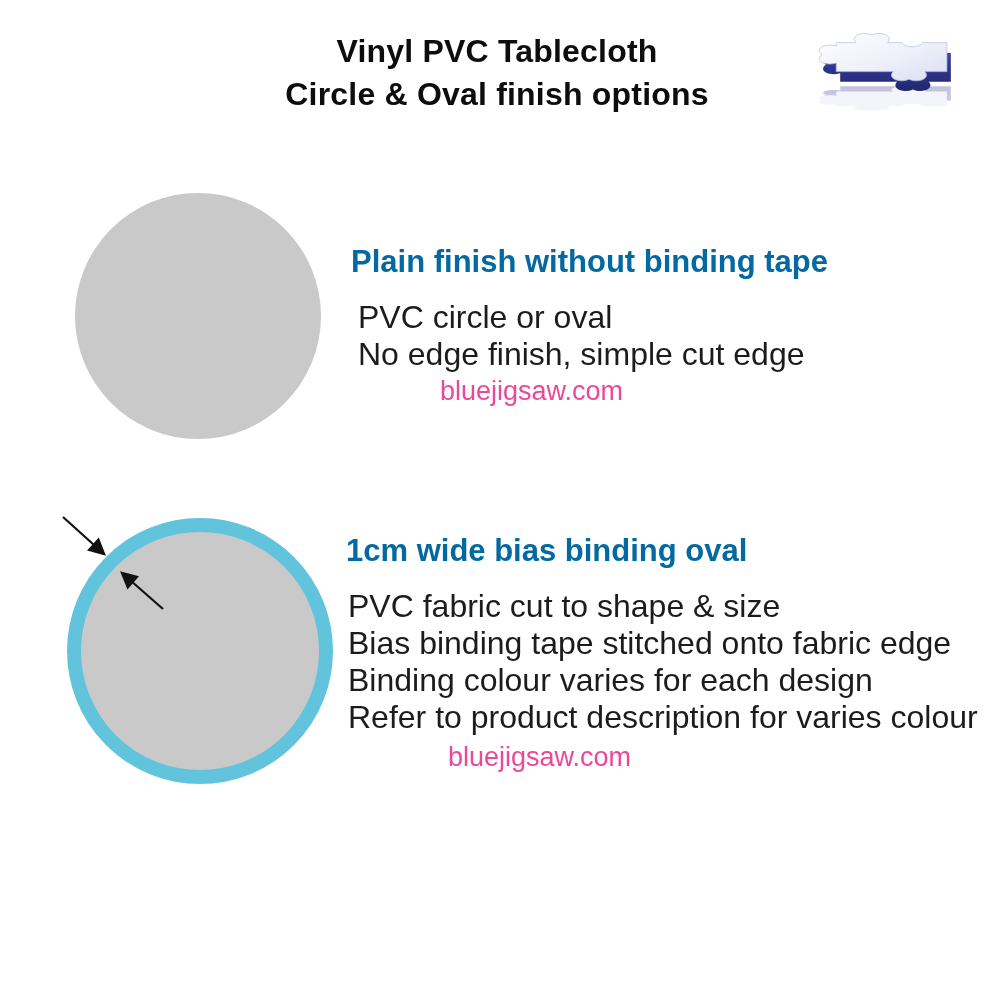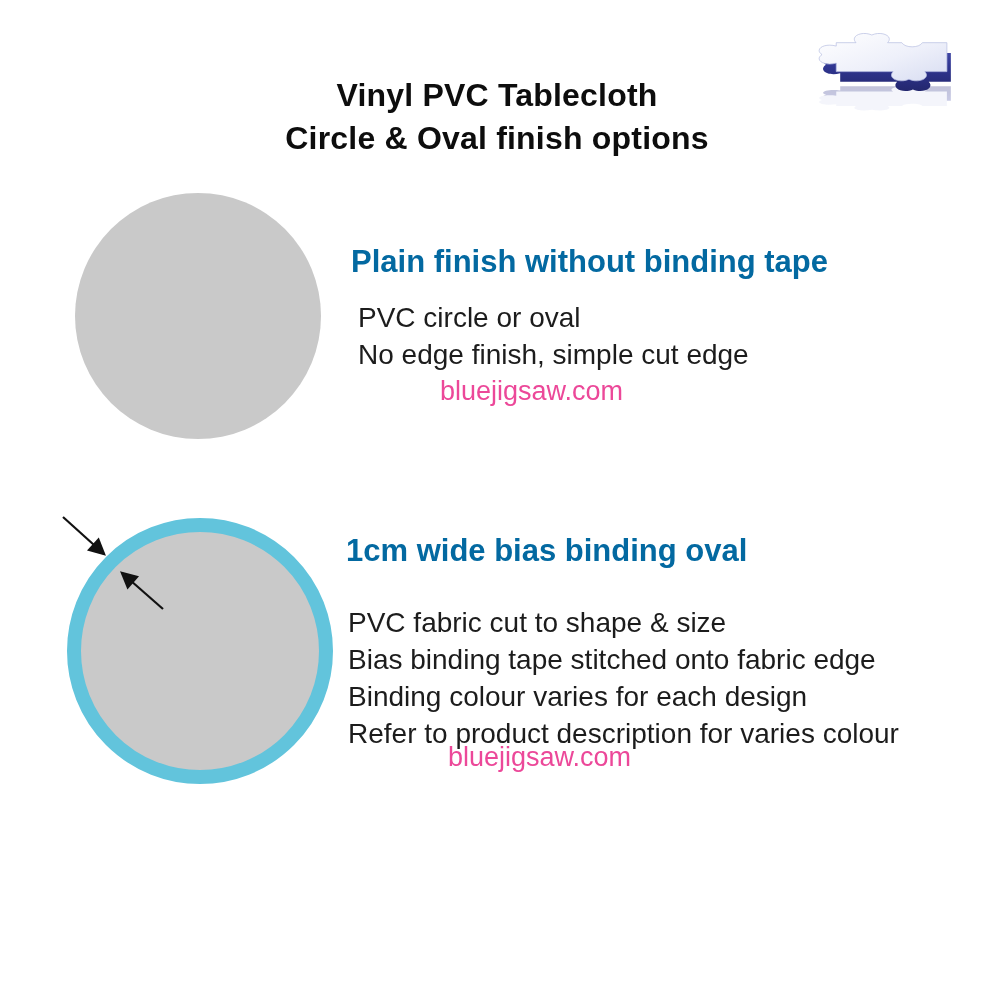--- a/index.html
+++ b/index.html
@@ -20,21 +20,20 @@
 
   
   .title-block {
     left: 97px; top: 30px; width: 800px;
     text-align: center;
     font-size: 32px;
     font-weight: bold;
     line-height: 43px;
     color: #0d0d0d;
     letter-spacing: 0.2px;
-    margin-top: 44px;
   }
 
   
   .logo { left: 790px; top: 22px; }
 
   
   .circle-plain {
     left: 75px; top: 193px;
     width: 246px; height: 246px;
     border-radius: 50%;
@@ -53,27 +52,27 @@
   .section-heading {
     font-size: 31px;
     font-weight: bold;
     color: #0369a1;
     white-space: nowrap;
   }
   .s1-heading { left: 351px; top: 244px; }
   .s2-heading { left: 346px; top: 533px; }
 
   .body-lines {
-    font-size: 28px;
+    font-size: 32px;
     line-height: 37px;
     color: #1c1c1c;
     white-space: nowrap;
   }
   .s1-body { left: 358px; top: 299px; }
-  .s2-body { left: 348px; top: 604px; }
+  .s2-body { left: 348px; top: 588px; }
 
   .website {
     font-size: 27px;
     color: #ec4899;
     white-space: nowrap;
   }
   .s1-website { left: 440px; top: 376px; }
   .s2-website { left: 448px; top: 742px; }
 </style>
 </head>

